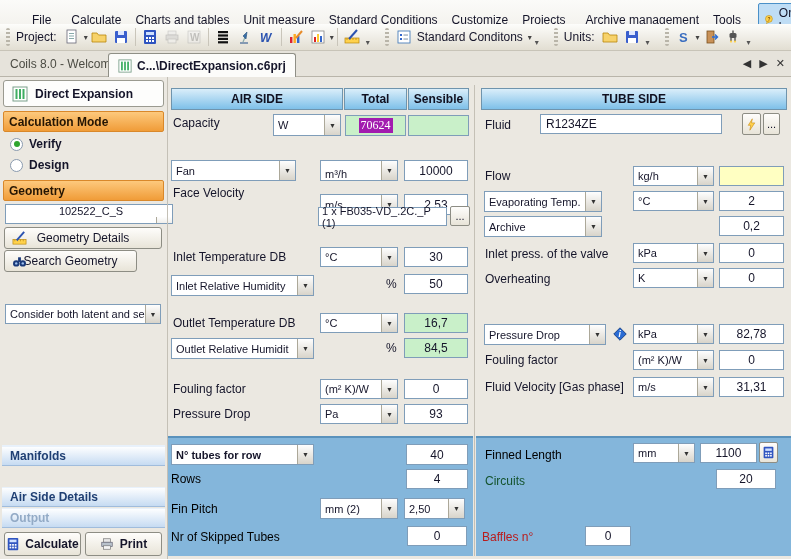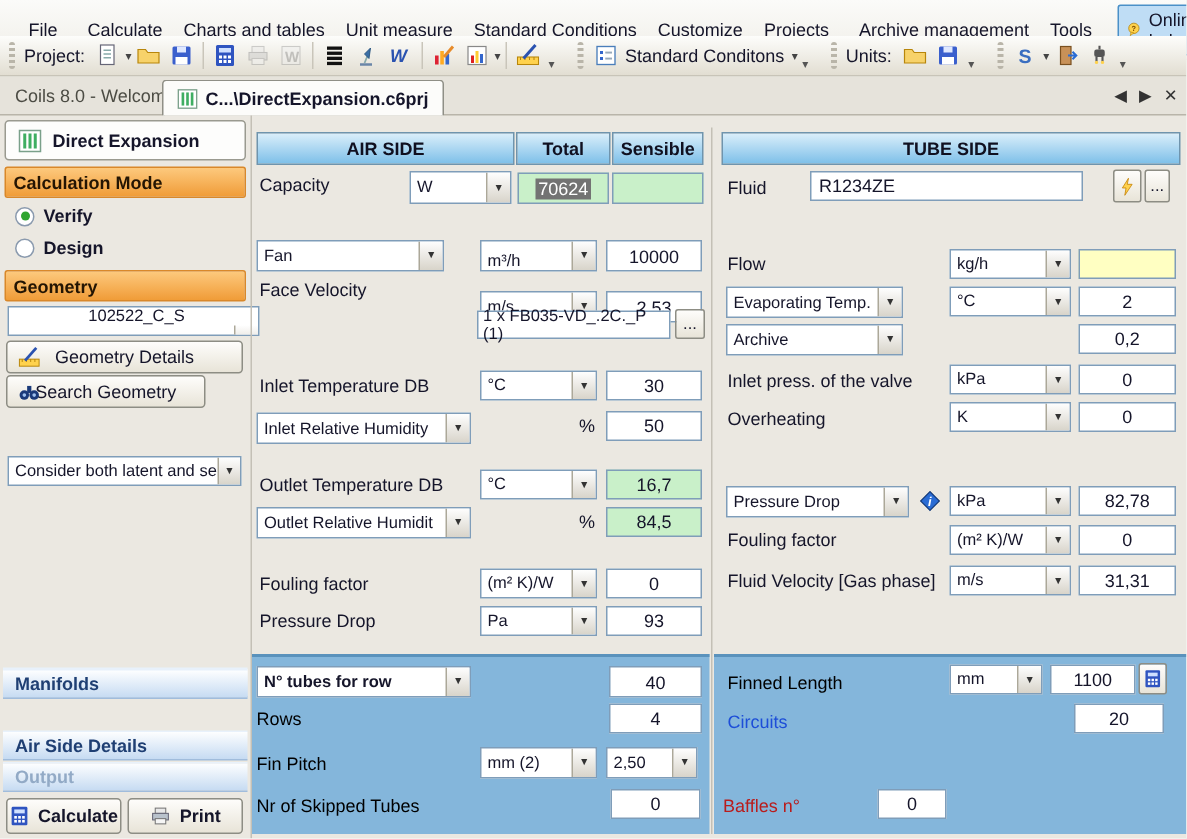--- a/index.html
+++ b/index.html
@@ -3,21 +3,21 @@
 <meta charset="utf-8">
 <style>
   * { margin:0; padding:0; box-sizing:border-box; }
   html,body { width:791px; height:559px; }
   body { font-family:"Liberation Sans","DejaVu Sans",sans-serif; font-size:12px; color:#15152a; }
   #app { position:relative; width:791px; height:559px; background:#ebe8e1; overflow:hidden; }
 
   
   .menubar { position:absolute; left:0; top:0; width:791px; height:40px;
     background:linear-gradient(#fbfbf9,#f0eee8); border-bottom:1px solid #d8d4c8;
-    display:flex; align-items:center; padding-left:12px; }
+    display:flex; align-items:center; padding-left:25px; }
   .menubar .mi { padding:3px 7px; white-space:nowrap; cursor:default; }
   .menubar .sep { width:1px; height:16px; background:#c9c5ba; margin:0 3px; }
   .helpbtn { display:flex; align-items:center; gap:5px; background:#bfddf5; border:1px solid #4a90c8;
     padding:2px 8px 2px 5px; margin-left:4px; border-radius:2px; }
 
   
   .toolbar { position:absolute; left:0; top:24px; width:791px; height:27px;
     background:linear-gradient(#fdfdfb,#e2ded2); border-bottom:1px solid #c8c4b8;
     display:flex; align-items:center; padding-left:2px; }
   .tgroup { display:flex; align-items:center; height:23px; margin-right:6px; padding:0 2px; }
@@ -44,21 +44,21 @@
   .lbl { position:absolute; white-space:nowrap; }
   .combo { position:absolute; background:#fff; border:1px solid #7f9db9; display:flex; align-items:center;
     font-size:11px; padding-left:4px; overflow:hidden; white-space:nowrap; }
   .combo .dd { margin-left:auto; align-self:stretch; width:16px; flex:0 0 16px;
     background:linear-gradient(#fefefe,#d8d4ca); border-left:1px solid #aca899;
     display:flex; align-items:center; justify-content:center; font-size:7px; color:#333; }
   .field { position:absolute; background:#fff; border:1px solid #7f9db9; display:flex; align-items:center;
     justify-content:center; font-size:12px; }
   .field.green { background:#c9f0c9; }
   .field.yellow { background:#ffffc2; }
-  .sel { background:#737373; color:#fff; padding:0 2px; }
+  .sel { background:#a21caf; color:#fff; padding:0 2px;font-family:Liberation Serif, serif; }
   .btn { position:absolute; background:linear-gradient(#fefdfb,#e8e4d8); border:1px solid #8d8d84;
     border-radius:3px; display:flex; align-items:center; justify-content:center; }
   .hdr-blue { position:absolute; height:22px; background:linear-gradient(#daeefa,#7ec0e9);
     border:1px solid #6f94ad; display:flex; align-items:center; justify-content:center;
     font-weight:bold; color:#101020; }
   .hdr-orange { position:absolute; left:3px; width:161px; height:21px;
     background:linear-gradient(#fdc97d,#f09c38); border:1px solid #d9882a; border-radius:2px;
     display:flex; align-items:center; font-weight:bold; color:#241503; padding-left:5px; }
   .vline { position:absolute; width:1px; background:#c4c0b6; }
 
@@ -613,21 +613,21 @@
       <rect x="4" y="3" width="8" height="3" fill="#cfe0ff"></rect>
       <rect x="4" y="8" width="2" height="2" fill="#fff"></rect>
         <rect x="7" y="8" width="2" height="2" fill="#fff"></rect>
         <rect x="10" y="8" width="2" height="2" fill="#fff"></rect>
       <rect x="4" y="11" width="2" height="2" fill="#fff"></rect>
         <rect x="7" y="11" width="2" height="2" fill="#fff"></rect>
         <rect x="10" y="11" width="2" height="2" fill="#fff"></rect>
     </svg>
   </div>
 
-  <span class="lbl" style="left:485px; top:474px; color:#1d4ed8;">Circuits</span>
+  <span class="lbl" style="left:485px; top:474px; color:#14532d;">Circuits</span>
   <div class="field" style="left:716px; top:469px; width:60px; height:20px;">
     <span>20</span>
   </div>
 
   <span class="lbl" style="left:482px; top:530px; color:#b91c1c;">Baffles n°</span>
   <div class="field" style="left:585px; top:526px; width:46px; height:20px;">
     <span>0</span>
   </div>
 
 </div>

